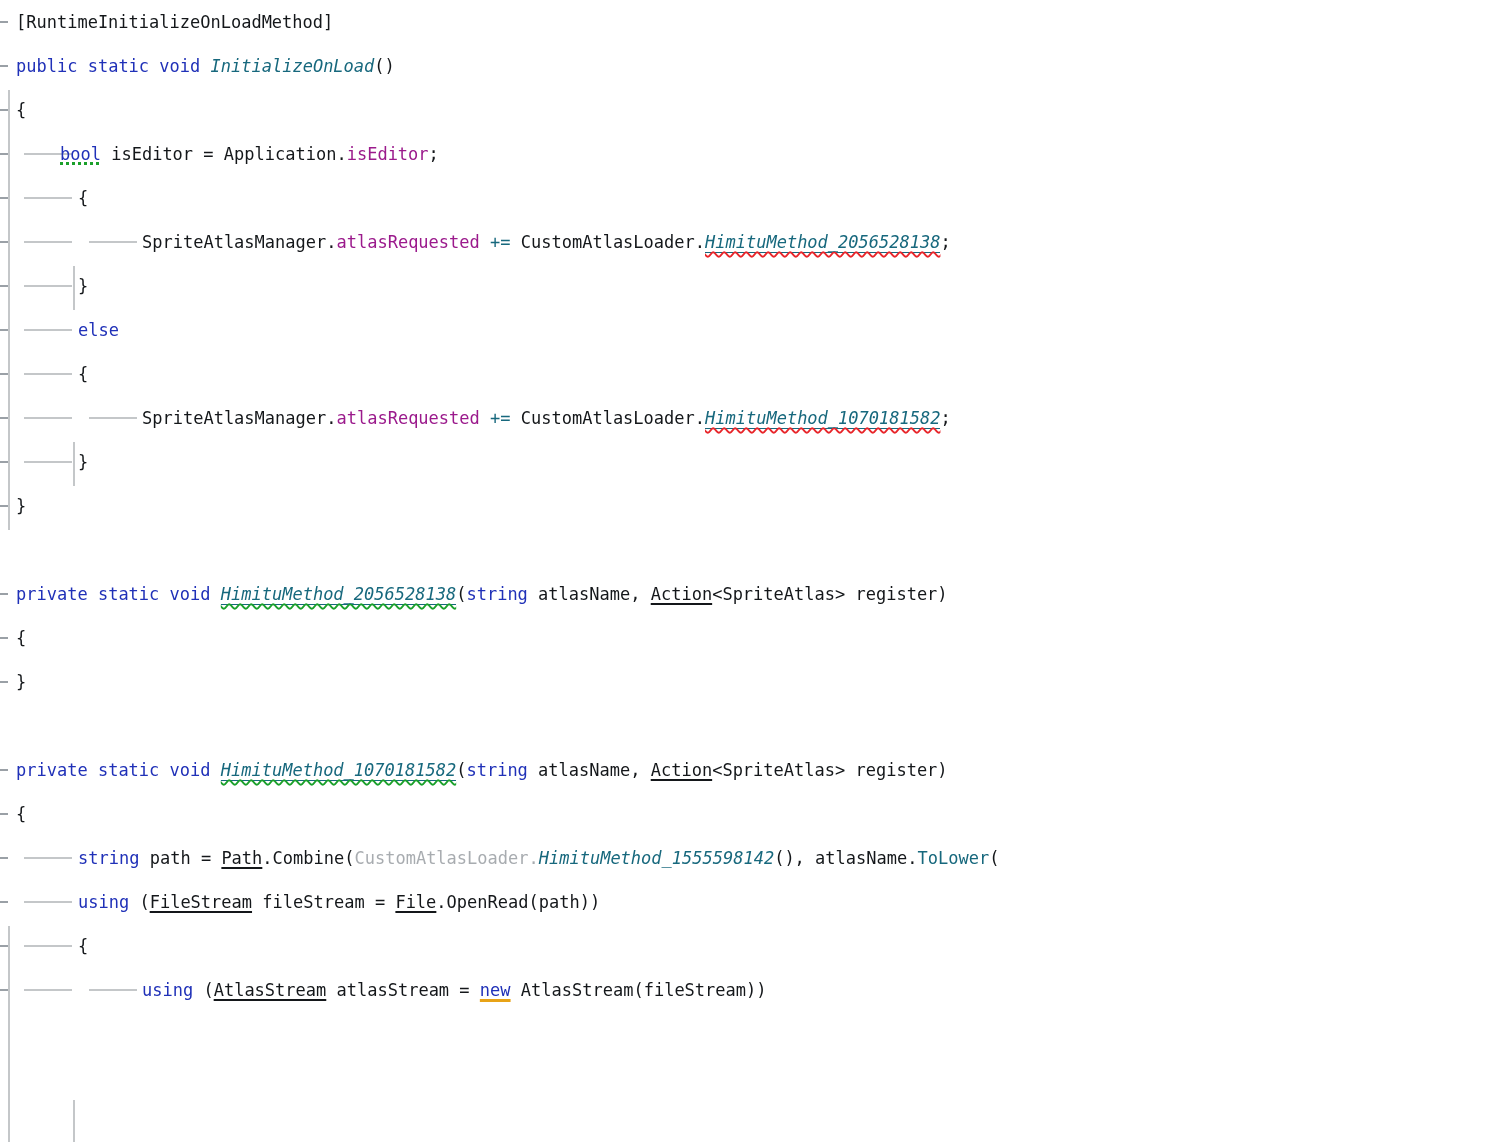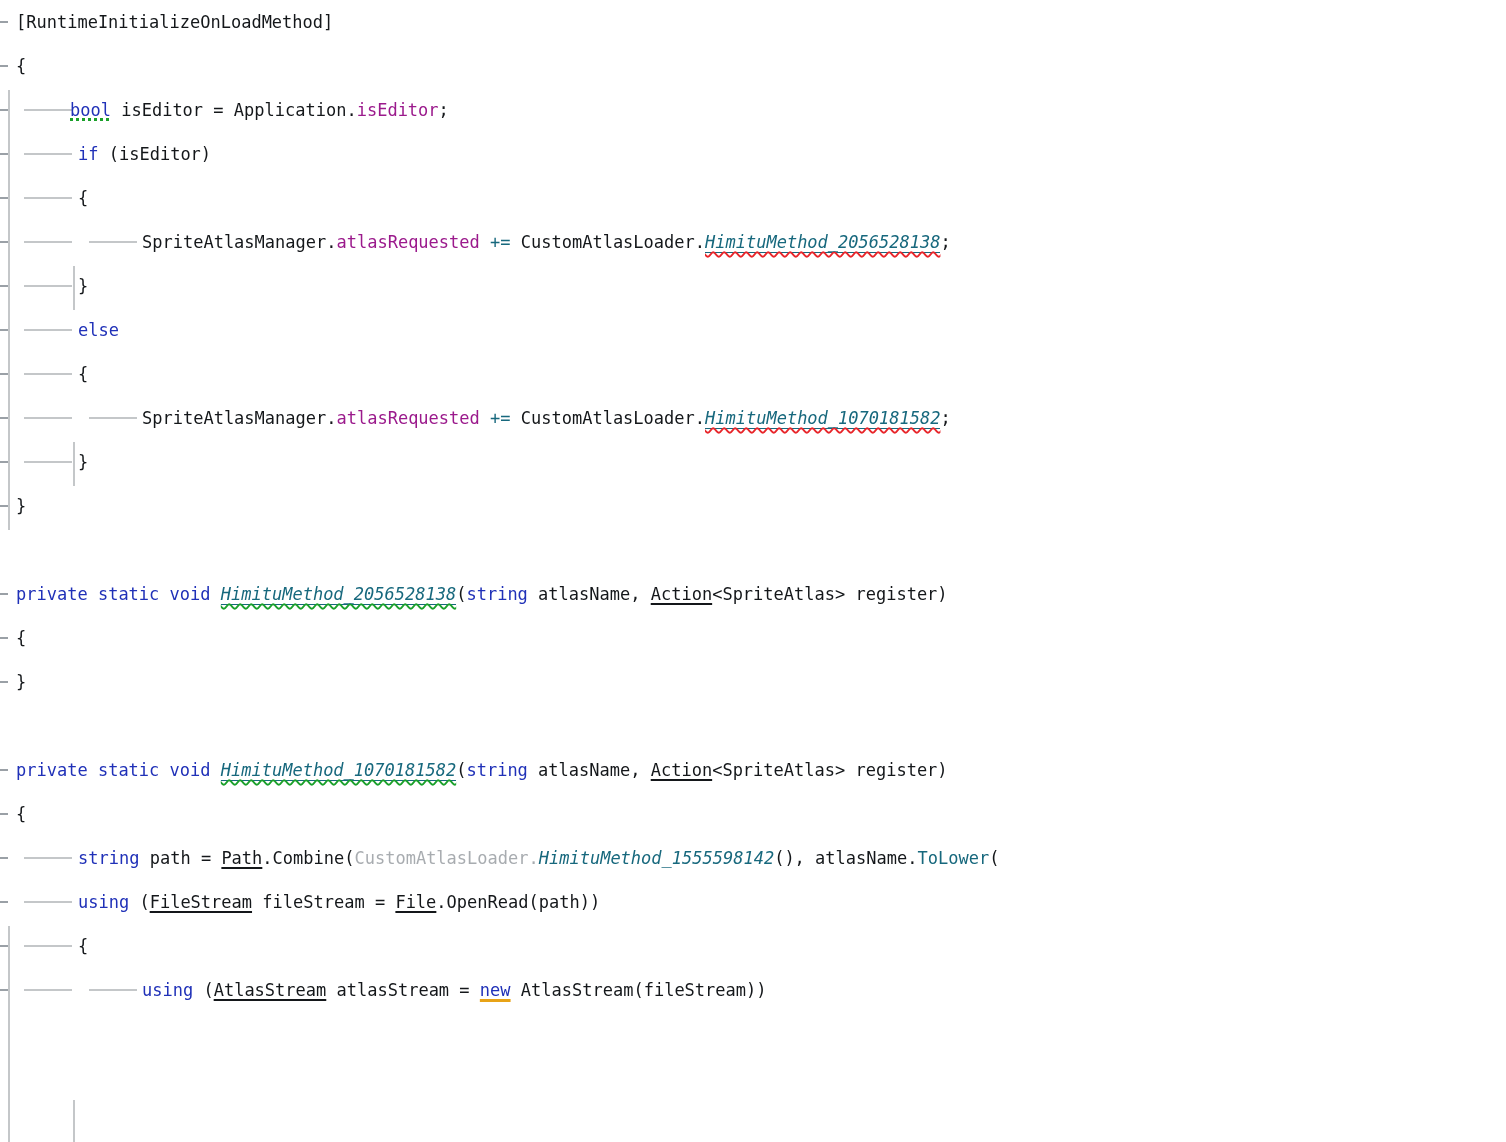--- a/index.html
+++ b/index.html
@@ -126,37 +126,36 @@
   <div class="guide-v" style="left:73px; top:266px; height:44px;"></div>
   <div class="guide-v" style="left:73px; top:442px; height:44px;"></div>
   <div class="guide-v" style="left:8px; top:926px; height:216px;"></div>
   <div class="guide-v" style="left:73px; top:1100px; height:42px;"></div>
 
   <div class="line">
     <span class="foldmark"></span>
     <span class="code plain" style="left:16px">[RuntimeInitializeOnLoadMethod]</span>
   </div>
 
+  <div class="line">
+    <span class="foldmark"></span>
+    <span class="code" style="left:16px"><span class="kw">public</span><span class="plain"> </span><span class="kw">static</span><span class="plain"> </span><span class="kw">void</span><span class="plain"> </span><span class="mth">InitializeOnLoad</span><span class="plain">()</span></span>
+  </div>
 
   <div class="line">
     <span class="foldmark"></span>
     <span class="code plain" style="left:16px">{</span>
   </div>
 
   <div class="line">
     <span class="foldmark"></span>
     <span class="guide-h" style="left:24px; width:48px;"></span>
-    <span class="code" style="left:70px"><span class="kw sq-greendot">bool</span><span class="plain"> </span><span class="plain">isEditor</span><span class="plain"> </span><span class="plain">=</span><span class="plain"> </span><span class="plain">Application</span><span class="plain">.</span><span class="prop">isEditor</span><span class="plain">;</span></span>
-  </div>
-
-  <div class="line">
-    <span class="foldmark"></span>
-    <span class="guide-h" style="left:24px; width:48px;"></span>
-    <span class="code" style="left:78px"><span class="kw">if</span><span class="plain"> (</span><span class="plain">isEditor</span><span class="plain">)</span></span>
-  </div>
+    <span class="code" style="left:60px"><span class="kw sq-greendot">bool</span><span class="plain"> </span><span class="plain">isEditor</span><span class="plain"> </span><span class="plain">=</span><span class="plain"> </span><span class="plain">Application</span><span class="plain">.</span><span class="prop">isEditor</span><span class="plain">;</span></span>
+  </div>
+
 
   <div class="line">
     <span class="foldmark"></span>
     <span class="guide-h" style="left:24px; width:48px;"></span>
     <span class="code plain" style="left:78px">{</span>
   </div>
 
   <div class="line">
     <span class="foldmark"></span>
     <span class="guide-h" style="left:24px; width:48px;"></span>

